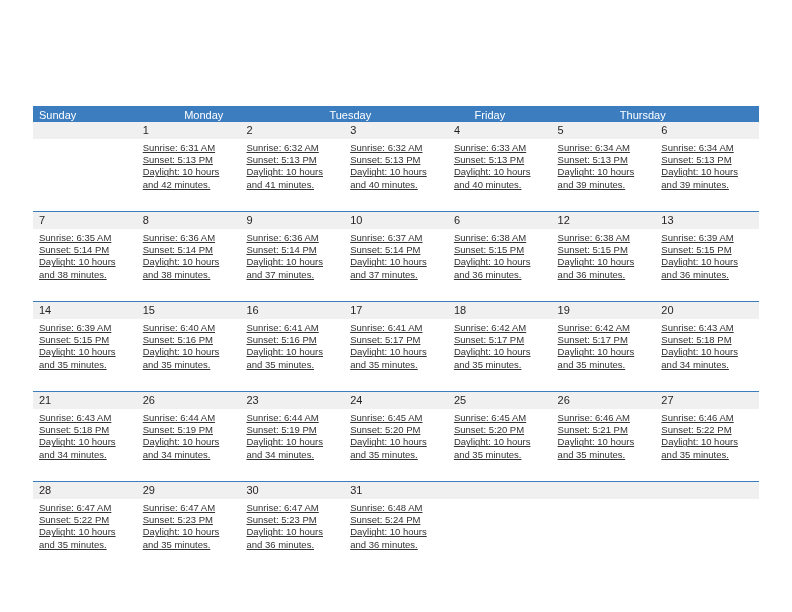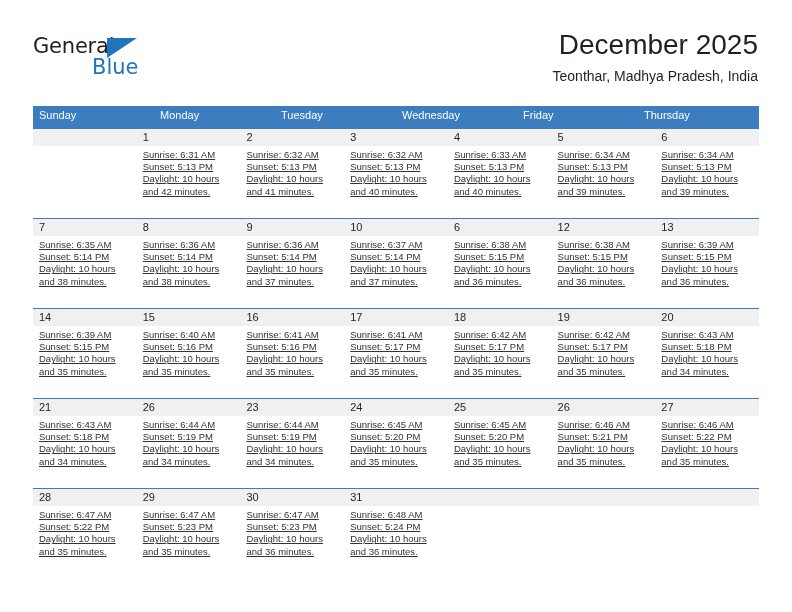--- a/index.html
+++ b/index.html
@@ -90,21 +90,21 @@
   
   .calendar {
     position: absolute;
     left: 33px;
     top: 106px;
     width: 726px;
   }
   .cal-head {
     display: flex;
     background: #3c7dc0;
-    height: 23px;
+    height: 16px;
   }
   .cal-head .dow {
     flex: 1 1 0;
     box-sizing: border-box;
     padding-left: 6px;
     color: #ffffff;
     font-size: 11px;
     line-height: 19px;
     white-space: nowrap;
   }
@@ -149,42 +149,27 @@
   }
   .day-info div {
     white-space: nowrap;
   }
 </style>
 </head>
 <body>
 
 <div class="page">
 
-  <div class="header">
-
-    <div class="logo">
-      <span class="logo-general">General</span>
-      <span class="logo-triangle"></span>
-      <span class="logo-blue">Blue</span>
-    </div>
-
-    <div class="title-block">
-      <div class="cal-title">December 2025</div>
-      <div class="cal-subtitle">Teonthar, Madhya Pradesh, India</div>
-    </div>
-
-  </div>
 
   <div class="calendar">
 
     <div class="cal-head">
       <div class="dow">Sunday</div>
       <div class="dow">Monday</div>
       <div class="dow">Tuesday</div>
-      <div class="dow">Wednesday</div>
       <div class="dow">Friday</div>
       <div class="dow">Thursday</div>
     </div>
 
     <div id="weeks-container">
         <div class="week">
           <div class="week-inner">
             <div class="day empty">
               <div class="day-num"></div>
             </div>

